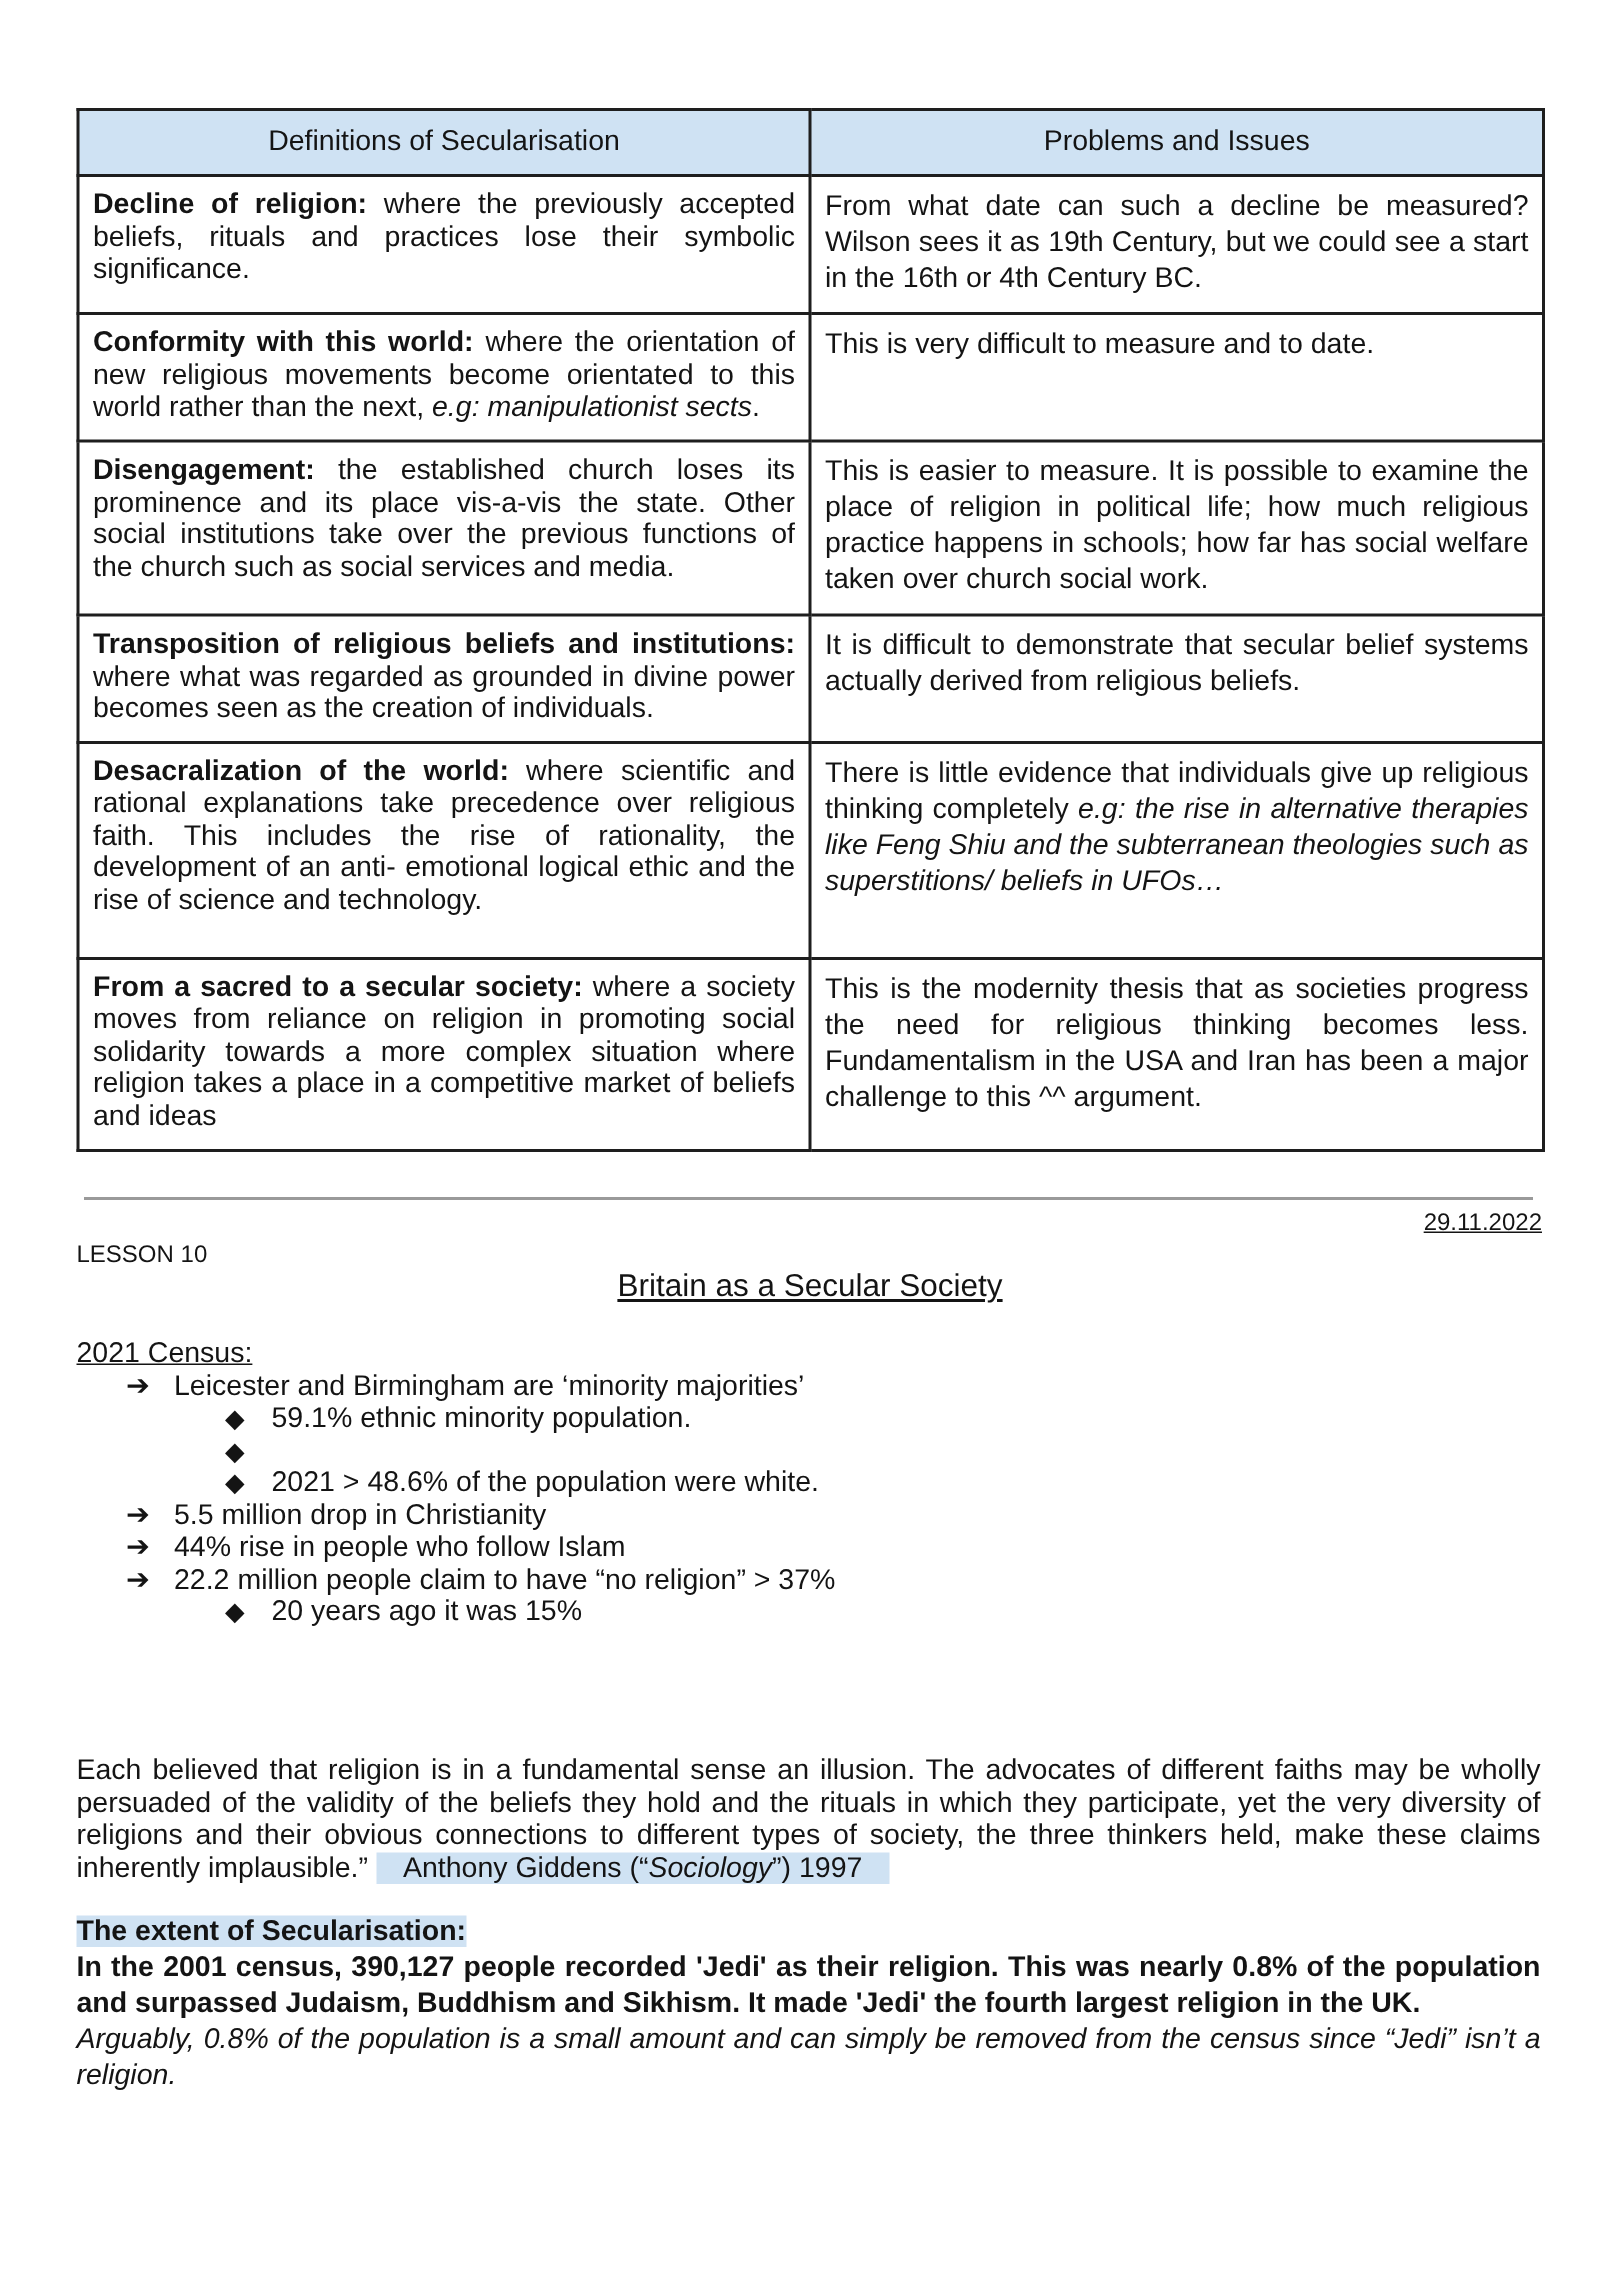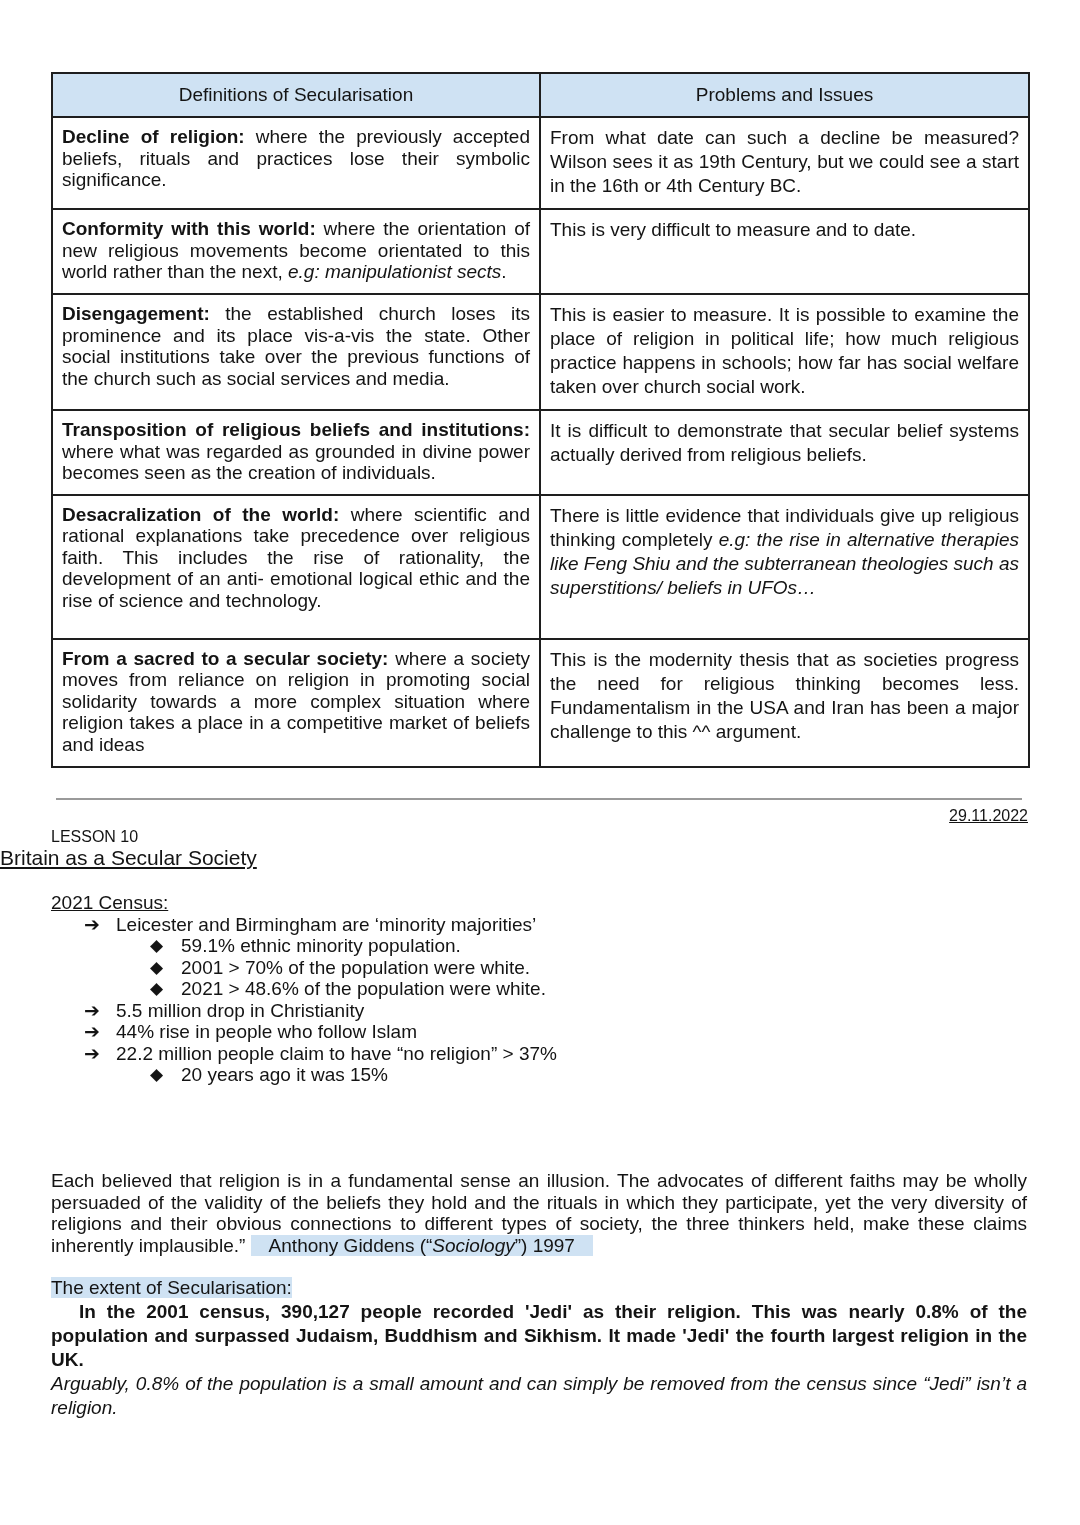--- a/index.html
+++ b/index.html
@@ -26,38 +26,38 @@
   .prob { font-size: 19px; line-height: 24px; text-align: justify; }
   .def b { font-weight: bold; }
   .em { font-style: italic; }
 
   hr.divider {
     position: absolute; left: 56px; top: 798px; width: 966px;
     border: none; border-top: 2px solid #9a9a9a; margin: 0;
   }
   .lesson { position: absolute; left: 51px; top: 828px; font-size: 16px; }
   .date { position: absolute; right: 52px; top: 807px; font-size: 16px; text-decoration: underline; }
-  .title { position: absolute; left: 0; width: 1080px; top: 846px; text-align: left; font-size: 21px; }
+  .title { position: absolute; left: 0; width: 1080px; top: 846px; text-align: center; font-size: 21px; }
   .title span { text-decoration: underline; }
 
   .census { position: absolute; left: 51px; top: 892px; font-size: 19px; line-height: 21.5px; }
   .census .head { text-decoration: underline; }
   .census .l1 { padding-left: 33px; display: flex; }
   .census .l1 .m { width: 32px; }
   .census .l2 { padding-left: 99px; display: flex; }
   .census .l2 .m { width: 31px; font-size: 17px; }
 
   .para { position: absolute; left: 51px; width: 976px; font-size: 19px; line-height: 21.5px; text-align: justify; }
   .p1 { top: 1108px; }
   .p2 { top: 1170px; }
   .hl { background: #cfe2f3; padding: 0 18px; }
 
   .extent { position: absolute; left: 51px; width: 976px; top: 1276px; font-size: 19px; line-height: 24px; text-align: justify; }
-  .extent .h { font-weight: normal; background: #cfe2f3; }
-  .extent .b { font-weight: bold; margin-left: 28px; }
+  .extent .h { font-weight: bold; background: #cfe2f3; }
+  .extent .b { font-weight: bold; }
   .extent .i { font-style: italic; }
 </style>
 </head>
 <body>
 
 <div class="page">
 
   <table class="sec">
     <colgroup>
         <col style="width:488px">
@@ -109,21 +109,20 @@
     <div class="l1">
         <span class="m">➔</span>
         <span>Leicester and Birmingham are ‘minority majorities’</span>
       </div>
     <div class="l2">
         <span class="m">◆</span>
         <span>59.1% ethnic minority population.</span>
       </div>
     <div class="l2">
         <span class="m">◆</span>
-        <span>2001 &gt; 70% of the population were white.</span>
       </div>
     <div class="l2">
         <span class="m">◆</span>
         <span>2021 &gt; 48.6% of the population were white.</span>
       </div>
 
     <div class="l1">
         <span class="m">➔</span>
         <span>5.5 million drop in Christianity</span>
       </div>

